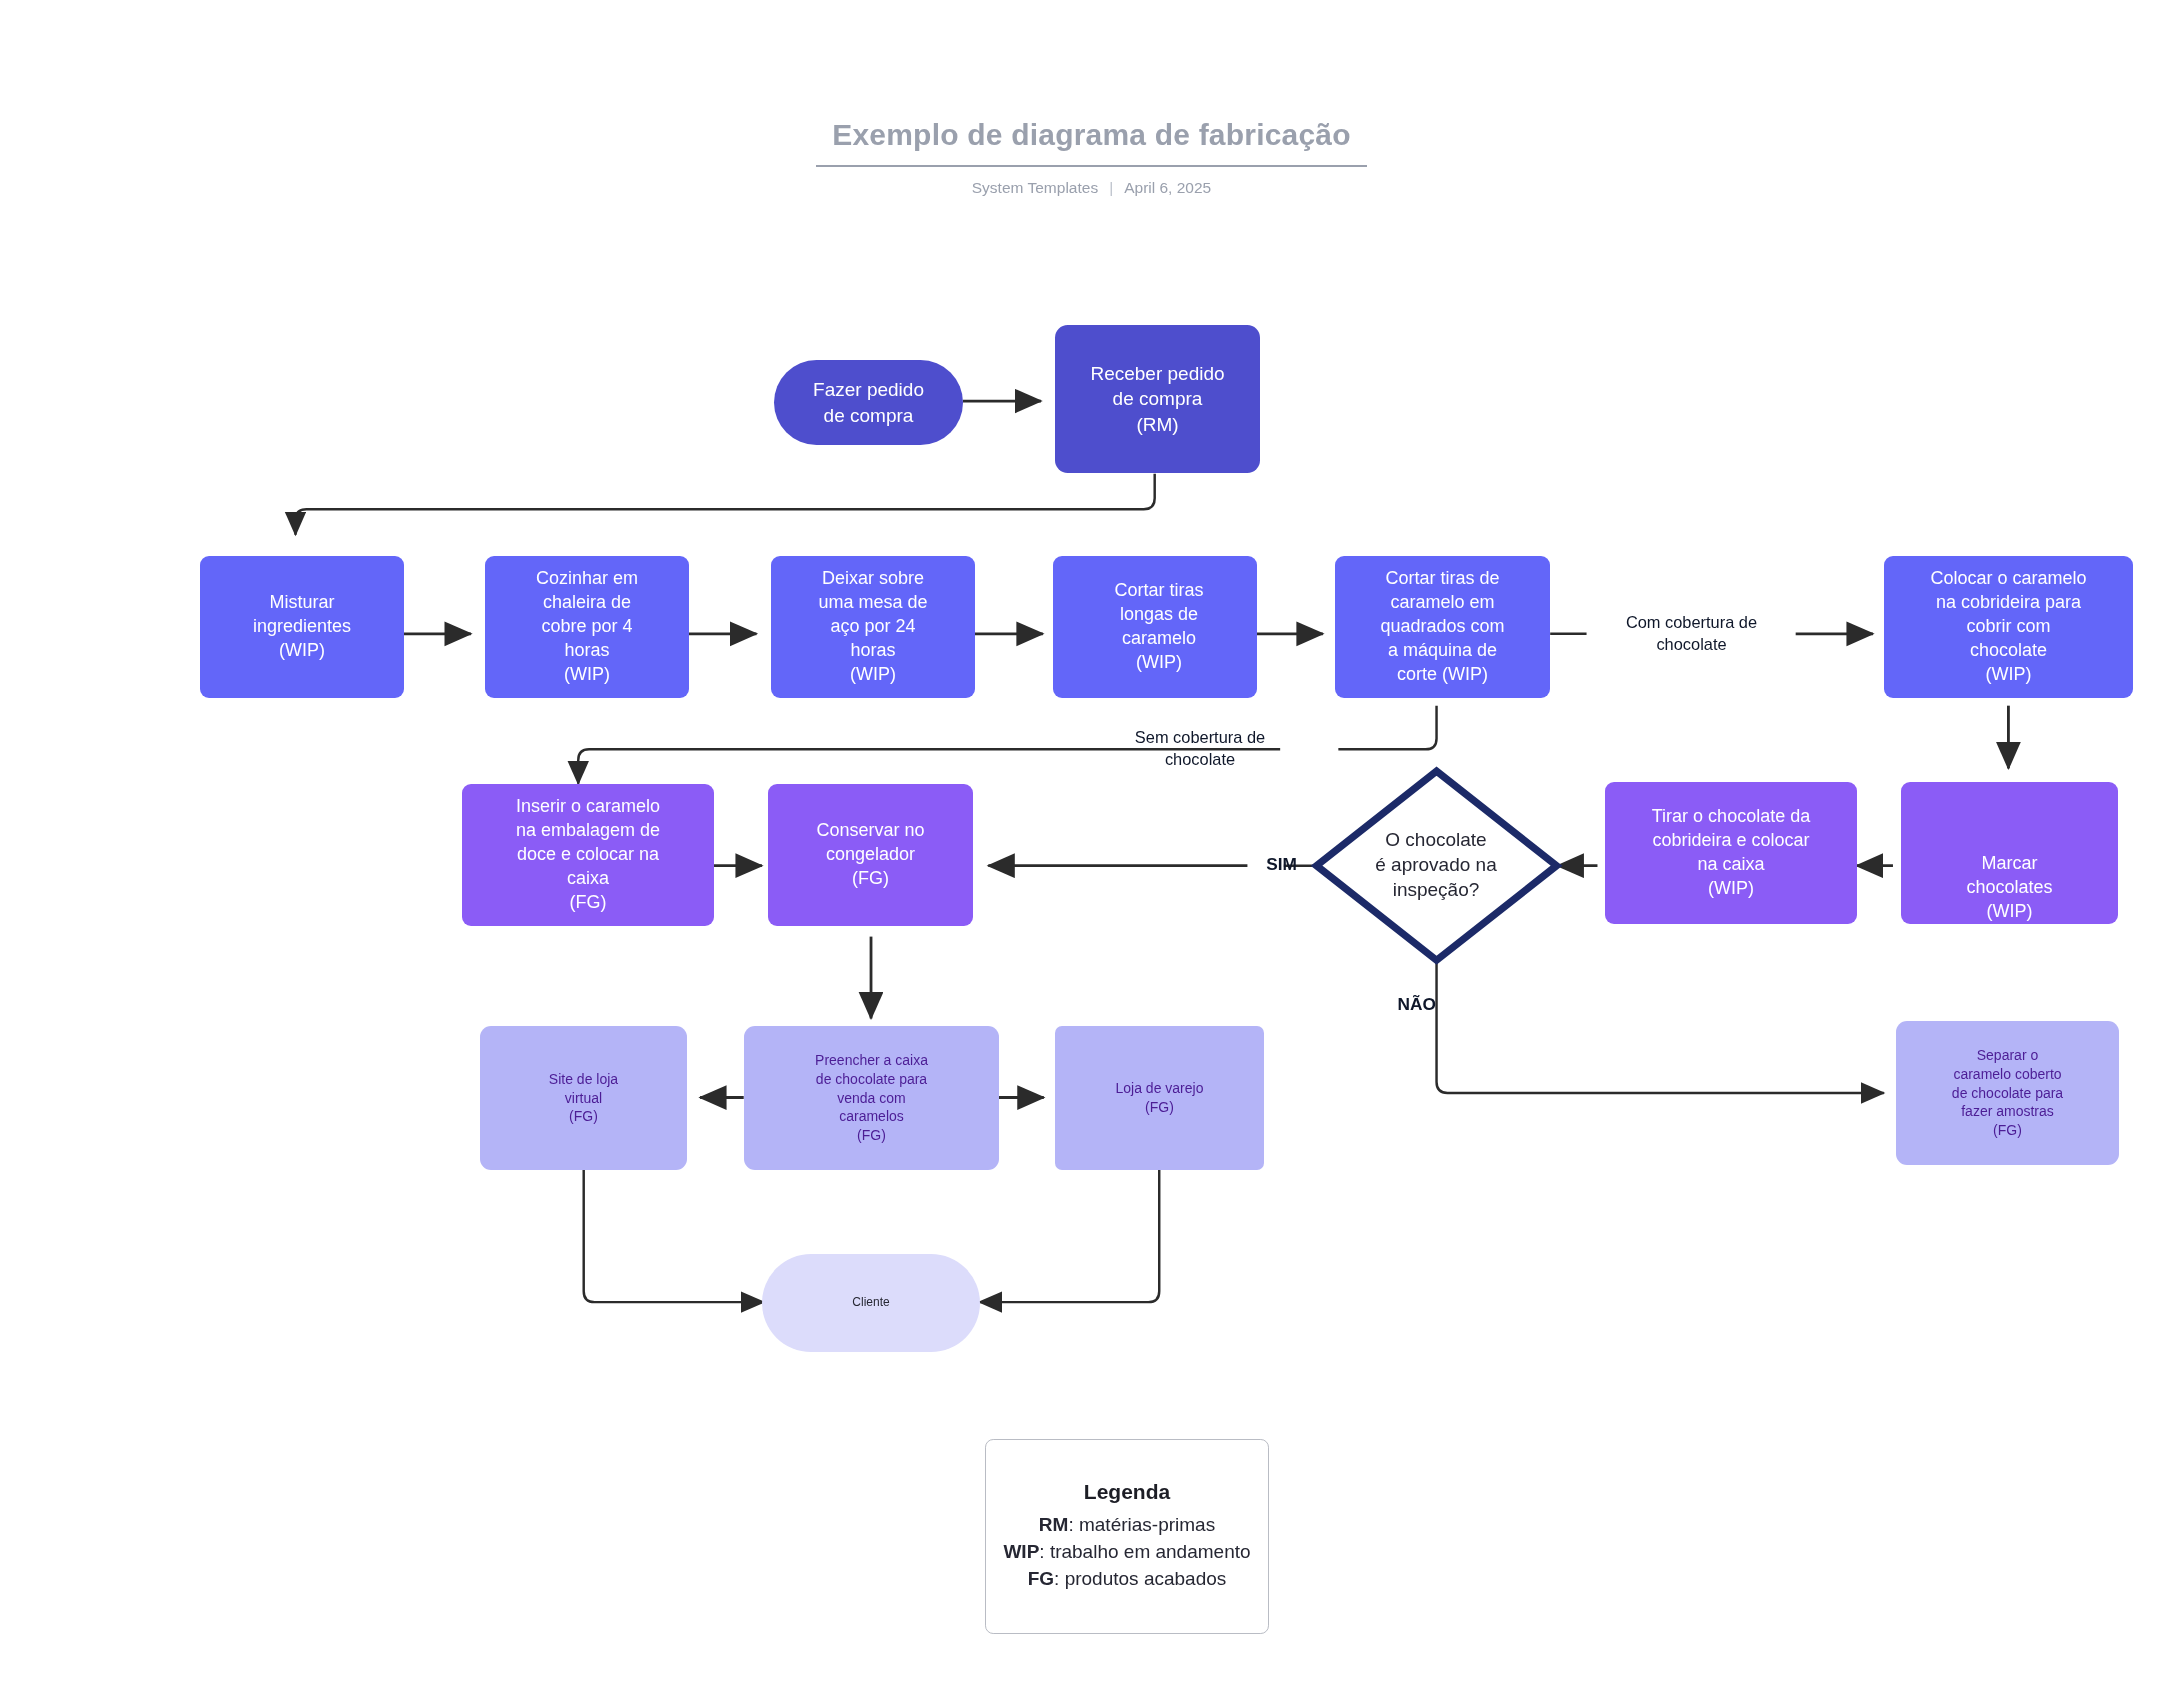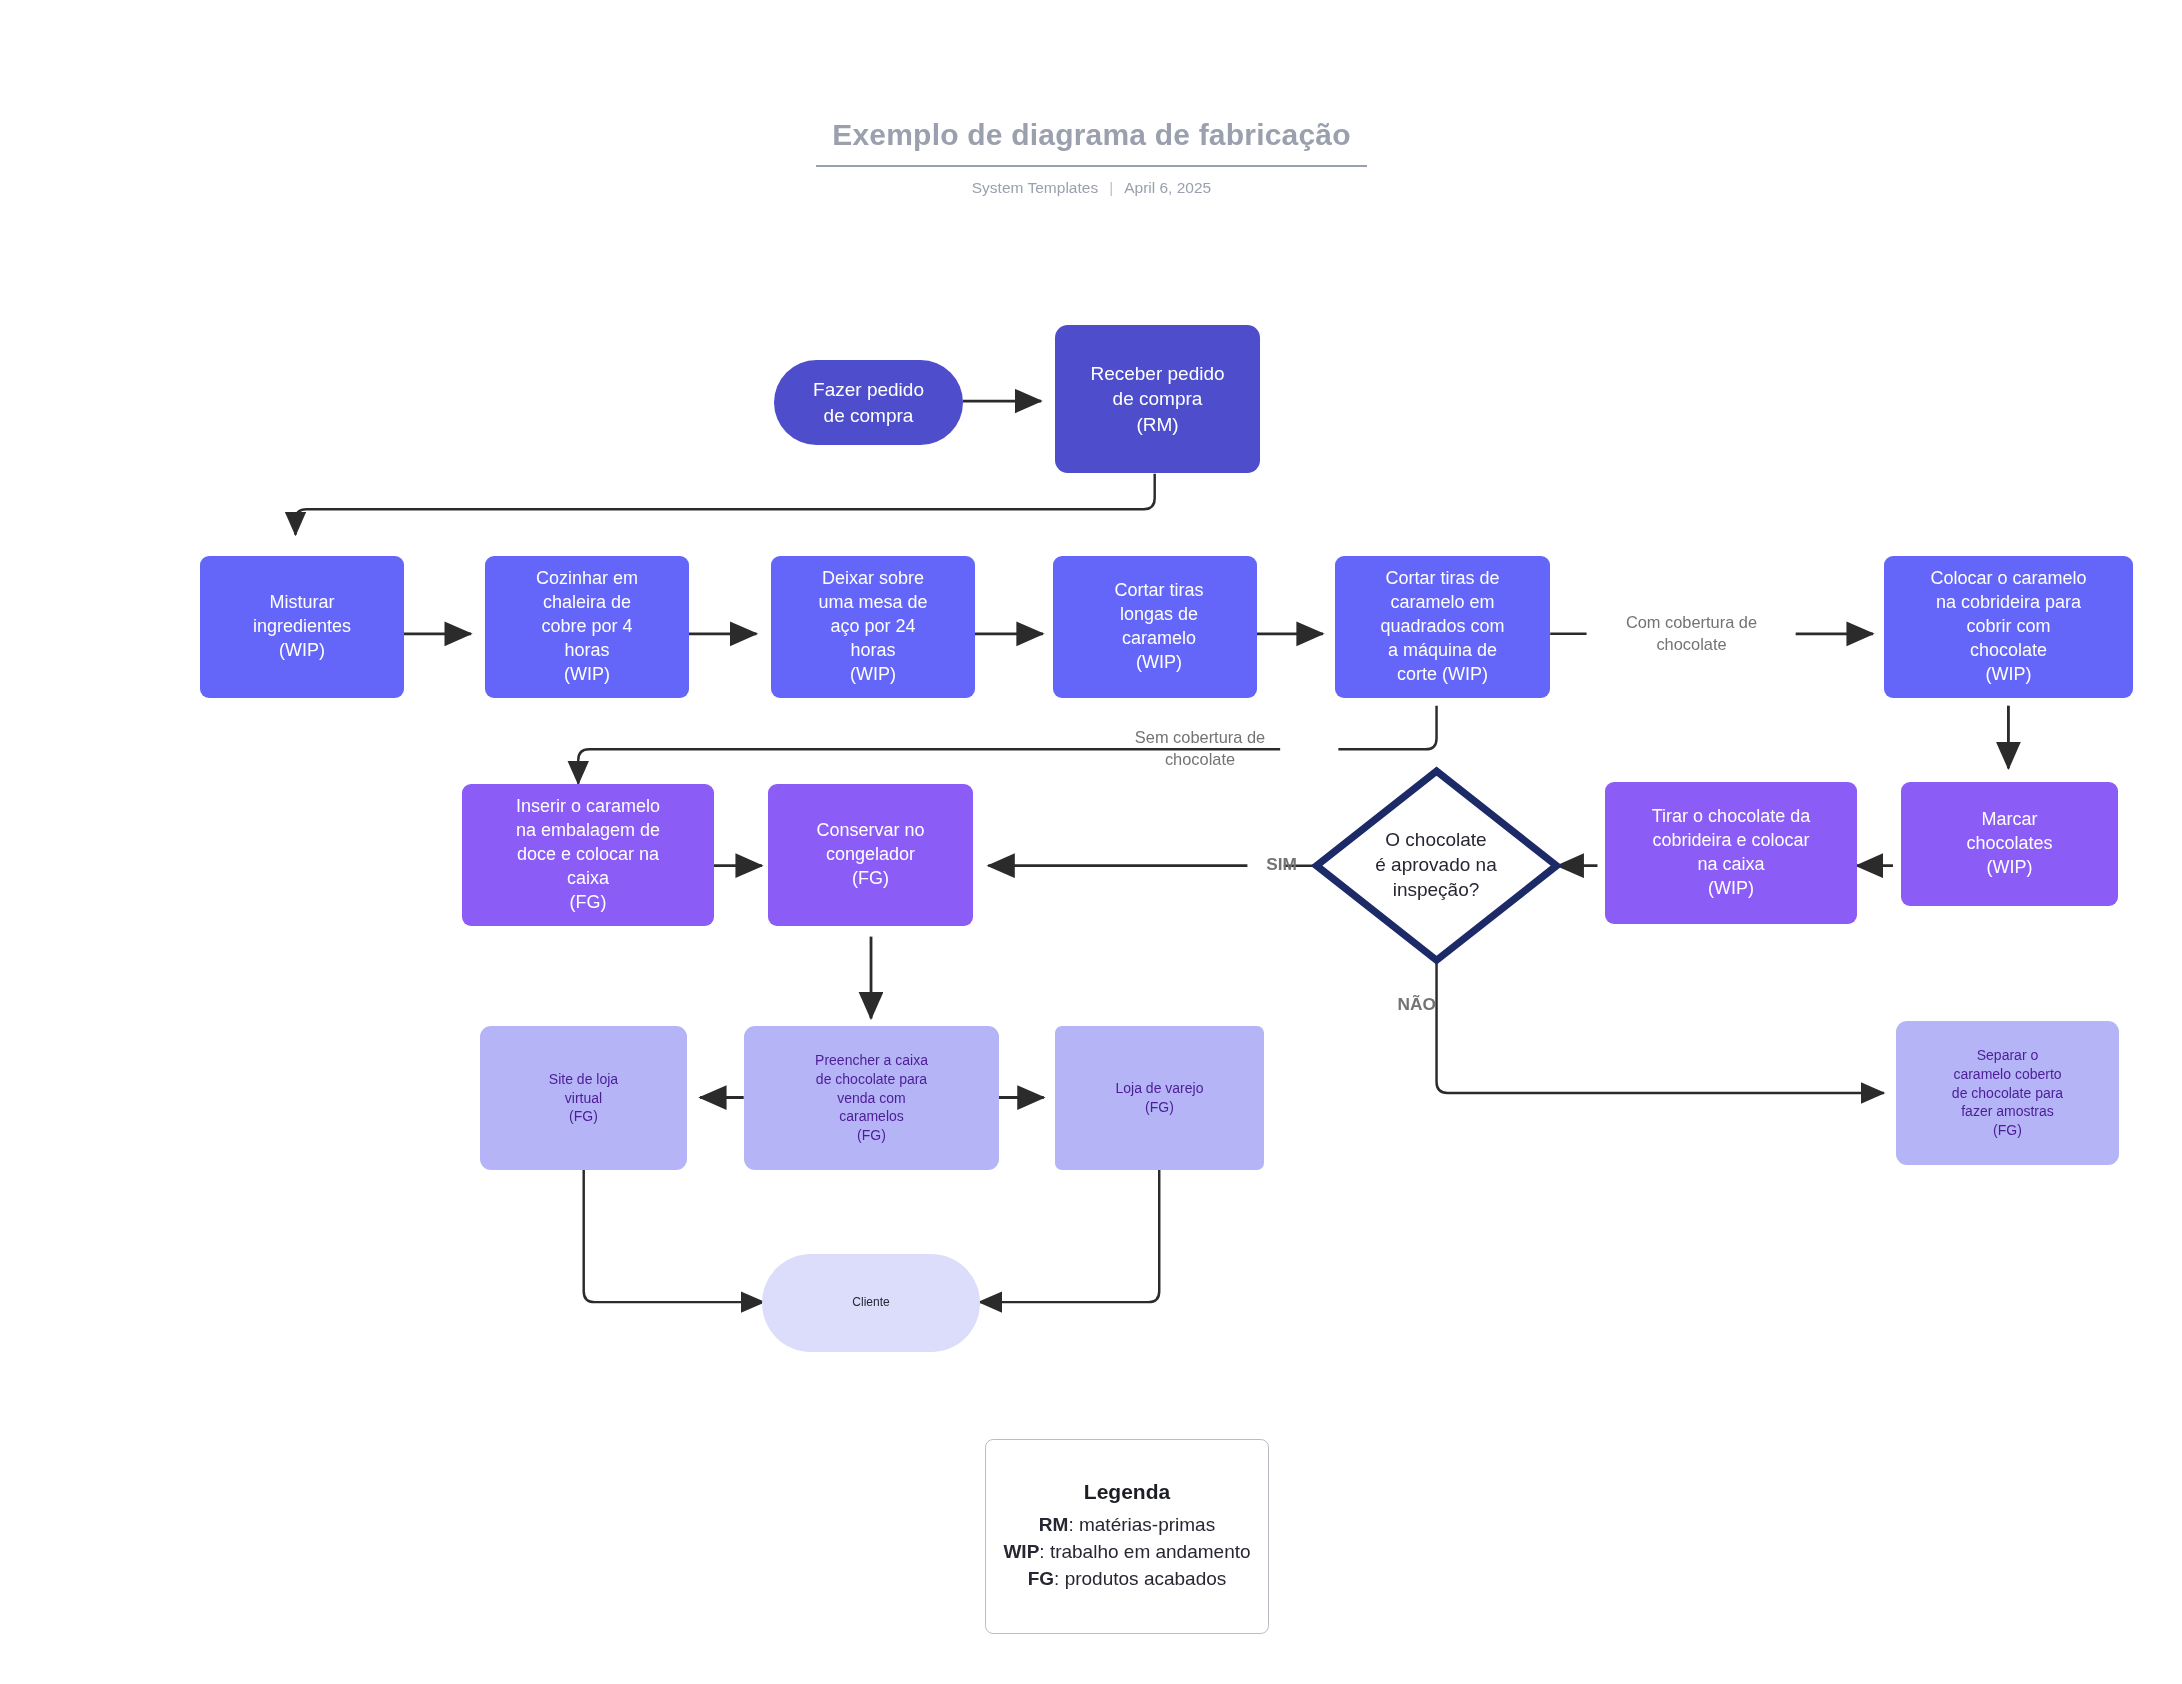--- a/index.html
+++ b/index.html
@@ -27,21 +27,21 @@
   .lv3{background:#8b5cf6;color:#ffffff;border-radius:9px;font-size:18px;}
   .lv4{background:#b4b4f7;color:#4c1d95;border-radius:11px;font-size:14px;}
   .lv5{background:#dcdcfb;color:#262733;border-radius:908px;font-size:12px;}
 
   .diamond{position:absolute;}
   .diamond .dlabel{position:absolute;left:0;top:0;width:100%;height:100%;
         display:flex;align-items:center;justify-content:center;text-align:center;
         font-size:19px;color:#262733;line-height:1.3;white-space:pre-line;}
 
   
-  .elabel{position:absolute;text-align:center;font-size:16.4px;color:#737373;
+  .elabel{position:absolute;text-align:center;font-size:16.4px;color:#0f172a;
           line-height:1.32;white-space:pre-line;}
   .elabel.bold{font-weight:bold;font-size:17.3px;}
 
   
   #legend{position:absolute;left:985px;top:1439px;width:284px;height:195px;
           box-sizing:border-box;border:1.4px solid #b9bcc4;border-radius:8.2px;
           background:#ffffff;display:flex;flex-direction:column;align-items:center;
           justify-content:center;}
   #legend .lg-title{font-size:21px;font-weight:bold;color:#1d1e26;margin-bottom:8.2px;}
   #legend .lg-row{font-size:19px;color:#262733;line-height:1.42;}
@@ -161,21 +161,21 @@
   </div>
 
   <div class="node lv2" style="left:1884px;top:556px;width:249px;height:142px;">
     <span>Colocar o caramelo
 na cobrideira para
 cobrir com
 chocolate
 (WIP)</span>
   </div>
 
-  <div class="node lv3" style="left:1901px;top:782px;width:217px;height:124px;">
+  <div class="node lv3" style="left:1901px;top:782px;width:217px;height:142px;align-items:flex-end;">
     <span>Marcar
 chocolates
 (WIP)</span>
   </div>
 
   <div class="node lv3" style="left:1605px;top:782px;width:252px;height:142px;">
     <span>Tirar o chocolate da
 cobrideira e colocar
 na caixa
 (WIP)</span>

